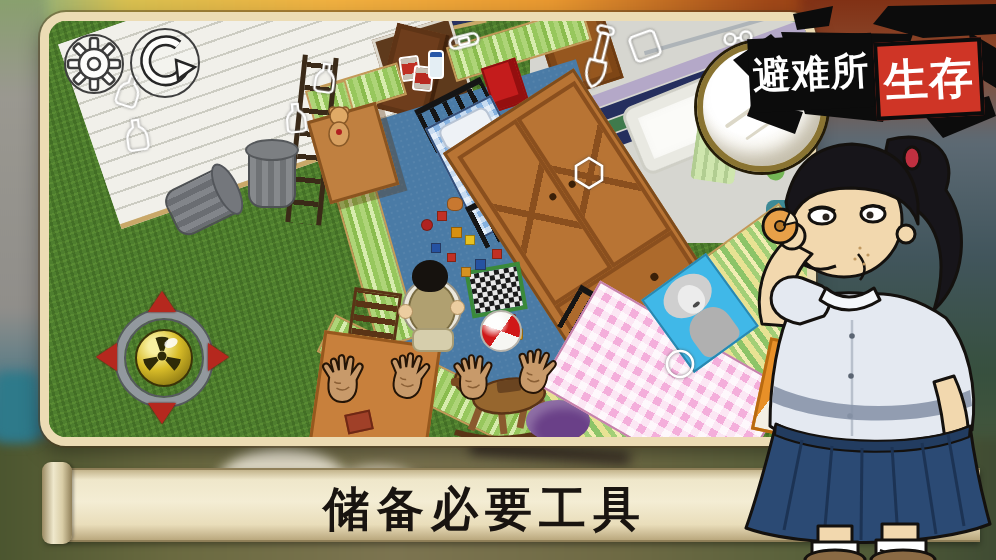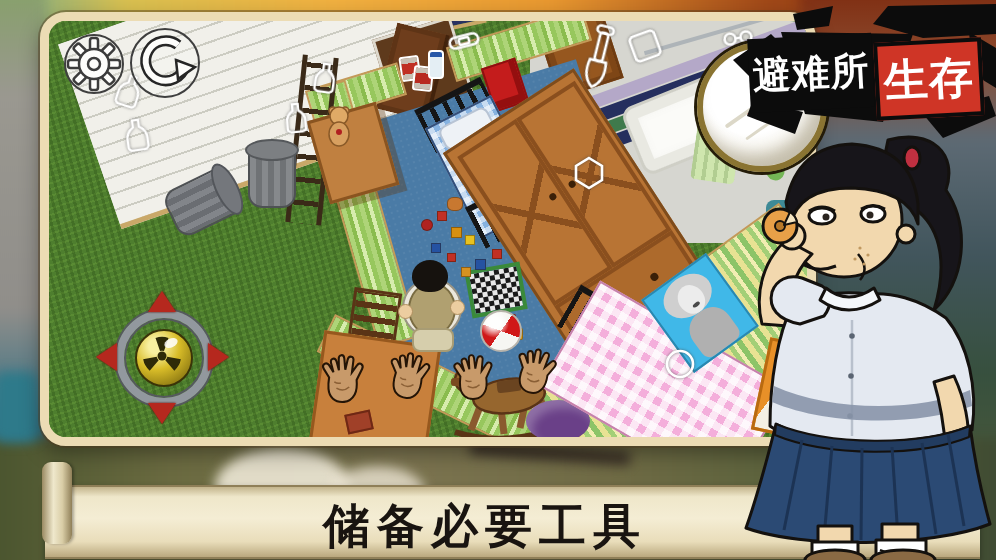--- a/index.html
+++ b/index.html
@@ -36,21 +36,21 @@
   .speck{background-image:radial-gradient(rgba(255,255,255,.5) 1px, transparent 1.4px);background-size:5px 5px;}
   .whiteline{stroke:#fff;stroke-width:2.6;fill:none;}
   .outl{position:absolute;filter:drop-shadow(0 0 1.5px rgba(60,60,60,.65));}
   .toy{position:absolute;border:1px solid rgba(40,20,0,.4);}
   .tri{position:absolute;width:0;height:0;filter:drop-shadow(0 0 1px #5a0d08);}
   .btncircle{position:absolute;border-radius:50%;border:2.5px solid #3f3f3f;background:rgba(255,255,255,.2);}
   
   .logobox{position:absolute;display:flex;align-items:center;justify-content:center;
            font-weight:900;color:#fff;letter-spacing:1px;}
   
-  .scroll{position:absolute;left:45px;top:485px;width:935px;height:70px;z-index:4;
+  .scroll{position:absolute;left:45px;top:468px;width:935px;height:70px;z-index:4;
     background:linear-gradient(180deg,#c3b48c 0,#efe7ca 14%,#f4edd4 45%,#e9ddba 78%,#baa87e 100%);
     box-shadow:0 3px 6px rgba(0,0,0,.35);border-top:2px solid #8f7f58;border-bottom:2px solid #8f7f58;text-decoration:underline;}
   .scrollroll{position:absolute;left:42px;top:462px;width:30px;height:82px;z-index:5;border-radius:9px;
     background:linear-gradient(90deg,#9a8a62 0,#efe8cc 38%,#d9cda6 68%,#8f7f58 100%);
     box-shadow:2px 0 3px rgba(0,0,0,.3);}
   .caption{position:absolute;left:120px;top:8px;width:640px;text-align:center;
     font-size:47px;font-weight:700;color:#191410;letter-spacing:7px;}
   .charwrap{position:absolute;left:740px;top:128px;width:256px;height:440px;z-index:8;}
   .magstreak{position:absolute;background:#dcd8c8;border-radius:3px;}
 </style>

